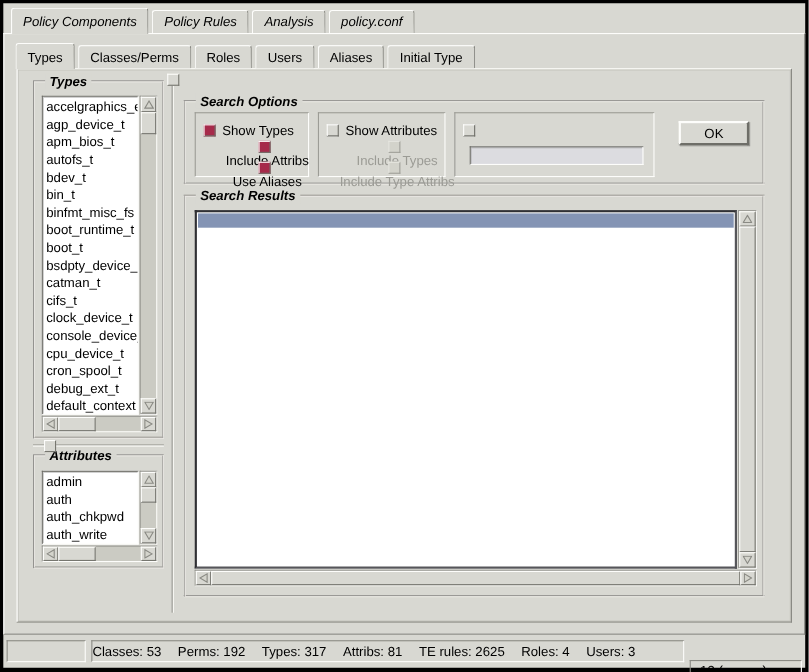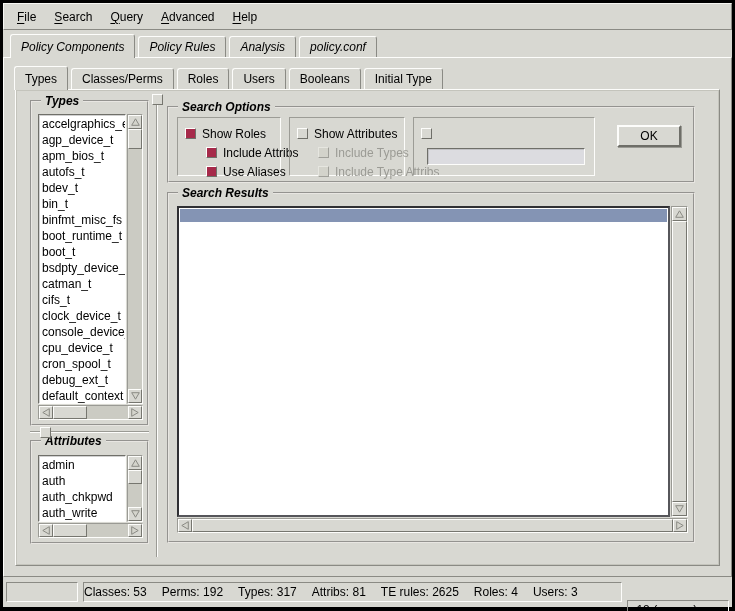--- a/index.html
+++ b/index.html
@@ -113,32 +113,32 @@
   .vsash{ width:9px; flex:0 0 9px; position:relative; }
   .vsash::before{ content:""; position:absolute; top:5px; bottom:8px; left:3px; width:0;
     border-left:1px solid #9a9a94; border-right:1px solid #fdfdfb; }
   .vsash .sash-handle{ position:absolute; top:4px; left:-1px; }
   .sash-handle{ width:11px; height:11px; background:#d8d8d2;
     border:1px solid; border-color:#fdfdfb #76766f #76766f #fdfdfb; z-index:2; }
 
   
   .right-pane{ flex:1; min-width:0; padding:10px 24px 0 5px; display:flex; flex-direction:column; }
 
-  .gb-search-options{ margin-top:6px; height:77px; flex:0 0 77px;
+  .gb-search-options{ margin-top:18px; height:77px; flex:0 0 77px;
     padding:9px 8px 6px 8px; display:flex; align-items:flex-start; }
   .opt-box{
     border:1px solid; border-color:#9c9c96 #fdfdfb #fdfdfb #9c9c96;
     height:59px; padding:6px 0 0 7px; margin-right:8px;
   }
   .opt-box-1{ width:104px; }
   .opt-box-2{ width:116px; }
   .opt-box-3{ width:182px; padding-right:8px; }
 
   .cb-row{ display:flex; align-items:center; height:19px; font-size:12px; white-space:nowrap; cursor:default; }
-  .cb-row.indent{ margin-left:21px; }
+  .cb-row.indent{ margin-left:21px;flex-direction:column; }
   .cb{ width:11px; height:11px; flex:0 0 11px; margin-right:6px;
     background:#d8d8d2;
     border:1px solid; border-color:#fdfdfb #6f6f69 #6f6f69 #fdfdfb; }
   .cb.checked{ background:#a62a4a; }
   .cb.disabled{ background:#d3d3cb; border-color:#e6e6e0 #a0a09a #a0a09a #e6e6e0; }
   .cb-label.disabled{ color:#9b9b95; }
 
   .regex-entry{
     margin:5px 0 0 6px; width:158px; height:17px;
     background:#dcdce0;
@@ -176,43 +176,36 @@
   }
   .status-left{ width:72px; }
   .status-stats{ flex:1; gap:15px; }
   .status-version{ width:102px;margin-top:35px; }
 </style>
 </head>
 <body>
 
 <div class="window">
 
-  <div class="menubar">
-    <span class="menu-item"><span class="u">F</span><span>ile</span></span>
-    <span class="menu-item"><span class="u">S</span><span>earch</span></span>
-    <span class="menu-item"><span class="u">Q</span><span>uery</span></span>
-    <span class="menu-item"><span class="u">A</span><span>dvanced</span></span>
-    <span class="menu-item"><span class="u">H</span><span>elp</span></span>
-  </div>
 
   <div class="tabrow tabrow-main">
     <div class="tab active">Policy Components</div>
     <div class="tab">Policy Rules</div>
     <div class="tab">Analysis</div>
     <div class="tab">policy.conf</div>
   </div>
 
   <div class="main-frame">
 
     <div class="tabrow tabrow-sub">
       <div class="tab active">Types</div>
       <div class="tab">Classes/Perms</div>
       <div class="tab">Roles</div>
       <div class="tab">Users</div>
-      <div class="tab">Booleans</div>
+      <div class="tab">Aliases</div>
       <div class="tab">Initial Type</div>
     </div>
 
     <div class="sub-frame">
 
       <div class="left-pane">
 
         <div class="groupbox gb-types">
           <div class="gb-label">Types</div>
           <div class="listbox">
@@ -314,21 +307,21 @@
       </div>
 
       <div class="right-pane">
 
         <div class="groupbox gb-search-options">
           <div class="gb-label">Search Options</div>
 
           <div class="opt-box opt-box-1">
             <div class="cb-row">
               <span class="cb checked" style="background: rgb(166, 42, 74);"></span>
-              <span class="cb-label">Show Roles</span>
+              <span class="cb-label">Show Types</span>
             </div>
             <div class="cb-row indent">
               <span class="cb checked" style="background: rgb(166, 42, 74);"></span>
               <span class="cb-label">Include Attribs</span>
             </div>
             <div class="cb-row indent">
               <span class="cb checked" style="background: rgb(166, 42, 74);"></span>
               <span class="cb-label">Use Aliases</span>
             </div>
           </div>

